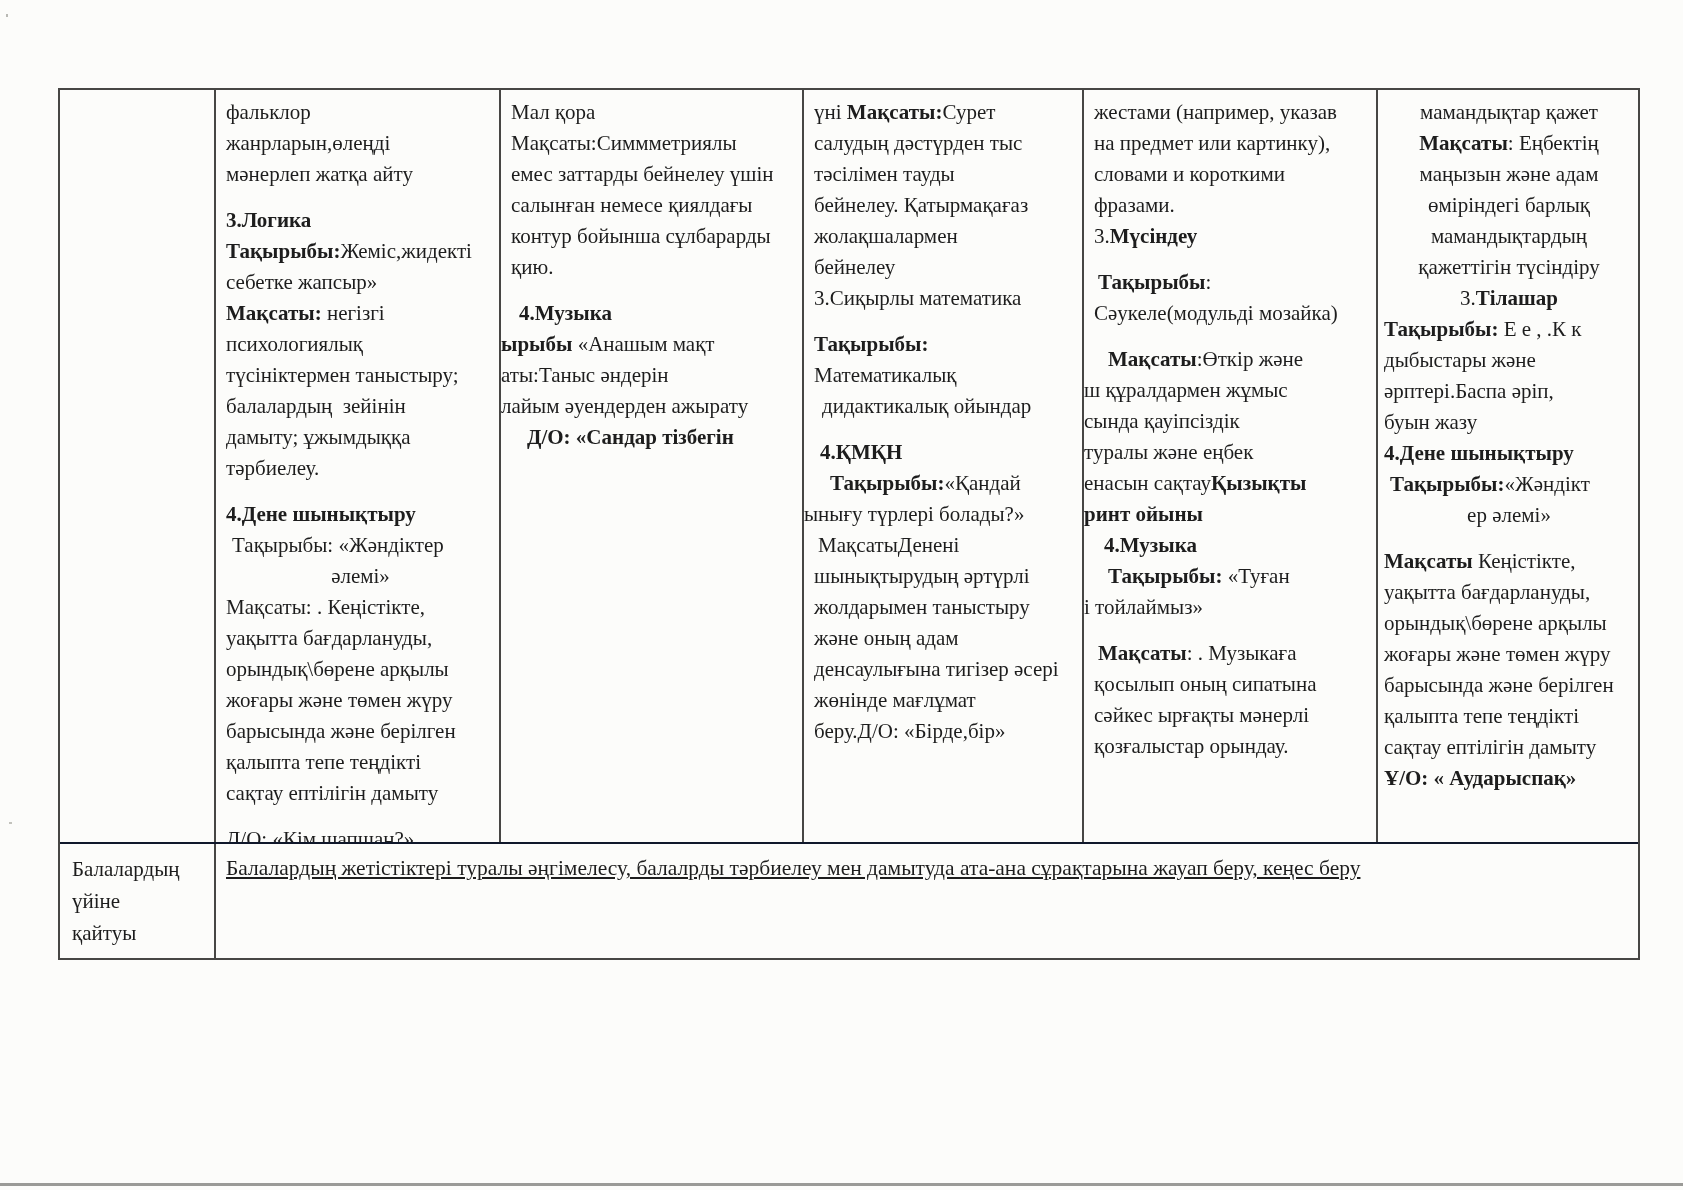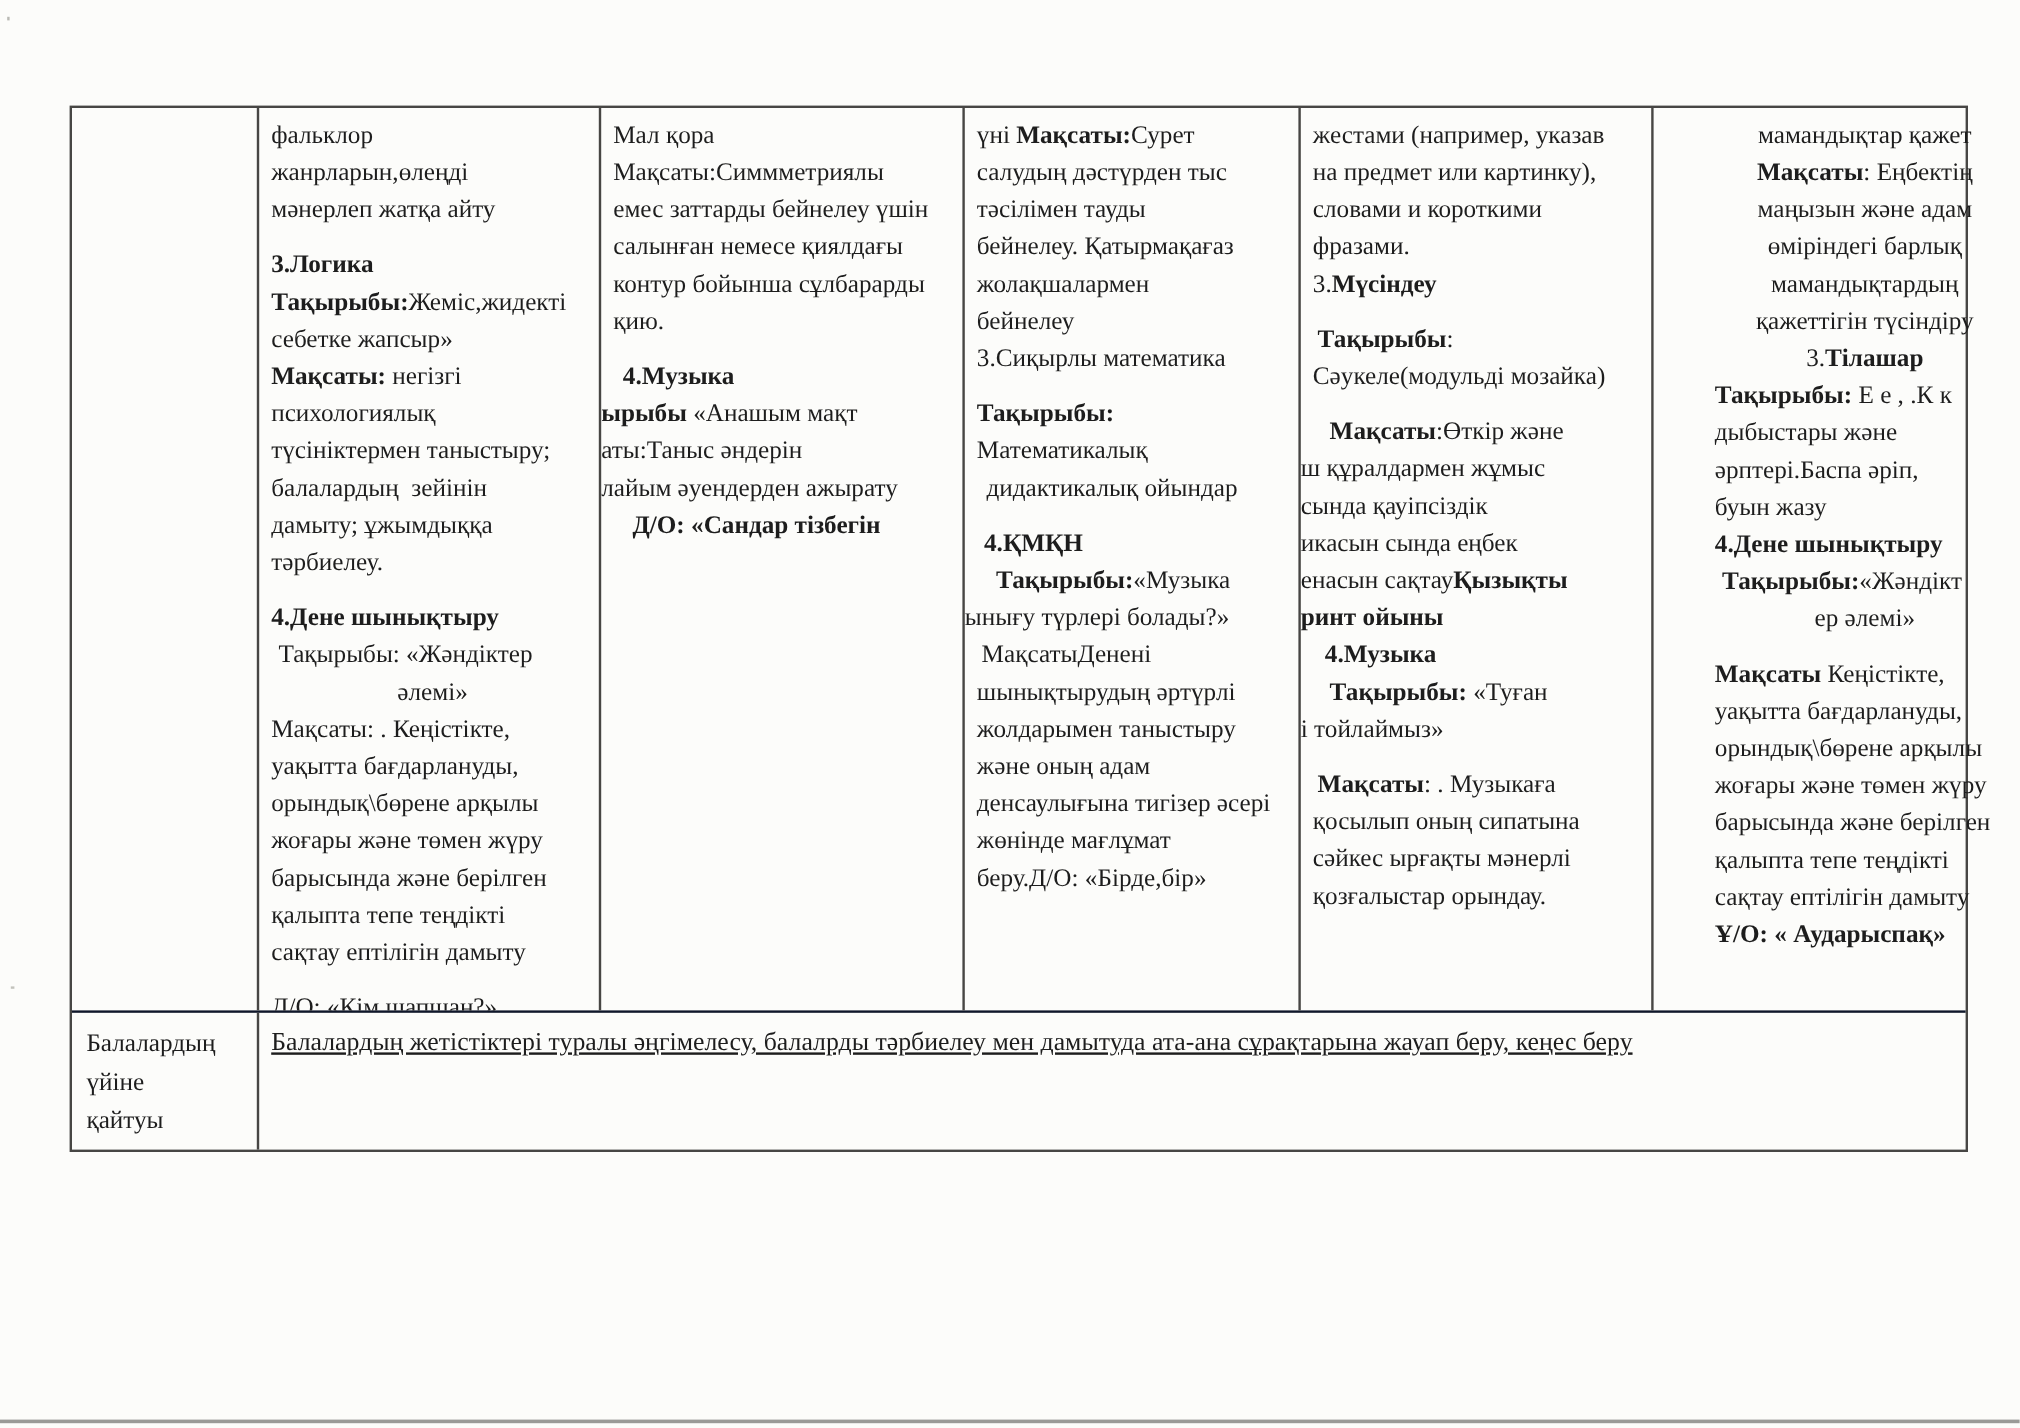--- a/index.html
+++ b/index.html
@@ -14,21 +14,21 @@
     position:absolute;left:58px;top:88px;width:1578px;
     border:2px solid #474644;background:transparent;
   }
   .main-row{display:flex;height:752px;}
   .cell{
     box-sizing:border-box;flex:0 0 auto;overflow:hidden;
     border-right:2px solid #474644;
     padding:7px 4px 0 10px;
     font-size:21px;line-height:31px;
   }
-  .cell:last-child{border-right:none;margin-left:45px;}
+  .cell:last-child{border-right:none;}
   .c1{width:156px;}
   .c2{width:285px;}
   .c3{width:303px;}
   .c4{width:280px;}
   .c5{width:294px;}
   .c6{width:260px;padding-left:6px;}
   .footer-row{display:flex;height:114px;border-top:2px solid #0f172a;}
   .footer-label{
     box-sizing:border-box;width:156px;flex:0 0 auto;
     border-right:2px solid #474644;
@@ -108,21 +108,21 @@
           <div class="line"><span>бейнелеу. Қатырмақағаз</span></div>
           <div class="line"><span>жолақшалармен</span></div>
           <div class="line"><span>бейнелеу</span></div>
           <div class="line"><span>3.Сиқырлы математика</span></div>
           <div class="blank"></div>
           <div class="line"><span class="b">Тақырыбы:</span></div>
           <div class="line"><span>Математикалық</span></div>
           <div class="line" style="padding-left: 8px;"><span>дидактикалық ойындар</span></div>
           <div class="blank"></div>
           <div class="line" style="padding-left: 6px;"><span class="b">4.ҚМҚН</span></div>
-          <div class="line" style="padding-left: 16px;"><span class="b">Тақырыбы:</span><span>«Музыка</span></div>
+          <div class="line" style="padding-left: 16px;"><span class="b">Тақырыбы:</span><span>«Қандай</span></div>
           <div class="line clip"><span>ынығу түрлері болады?»</span></div>
           <div class="line" style="padding-left: 4px;"><span>МақсатыДенені</span></div>
           <div class="line"><span>шынықтырудың әртүрлі</span></div>
           <div class="line"><span>жолдарымен таныстыру</span></div>
           <div class="line"><span>және оның адам</span></div>
           <div class="line"><span>денсаулығына тигізер әсері</span></div>
           <div class="line"><span>жөнінде мағлұмат</span></div>
           <div class="line"><span>беру.Д/О: «Бірде,бір»</span></div>
         </div>
       <div class="cell c5">
@@ -131,21 +131,21 @@
           <div class="line"><span>словами и короткими</span></div>
           <div class="line"><span>фразами.</span></div>
           <div class="line"><span>3.</span><span class="b">Мүсіндеу</span></div>
           <div class="blank"></div>
           <div class="line" style="padding-left: 4px;"><span class="b">Тақырыбы</span><span>:</span></div>
           <div class="line"><span>Сәукеле(модульді мозайка)</span></div>
           <div class="blank"></div>
           <div class="line" style="padding-left: 14px;"><span class="b">Мақсаты</span><span>:Өткір және</span></div>
           <div class="line clip"><span>ш құралдармен жұмыс</span></div>
           <div class="line clip"><span>сында қауіпсіздік</span></div>
-          <div class="line clip"><span>икасын сында еңбек</span></div>
+          <div class="line clip"><span>туралы және еңбек</span></div>
           <div class="line clip"><span>енасын сақтау</span><span class="b">Қызықты</span></div>
           <div class="line clip"><span class="b">ринт ойыны</span></div>
           <div class="line" style="padding-left: 10px;"><span class="b">4.Музыка</span></div>
           <div class="line" style="padding-left: 14px;"><span class="b">Тақырыбы:</span><span> «Туған</span></div>
           <div class="line clip"><span>і тойлаймыз»</span></div>
           <div class="blank"></div>
           <div class="line" style="padding-left: 4px;"><span class="b">Мақсаты</span><span>: . Музыкаға</span></div>
           <div class="line"><span>қосылып оның сипатына</span></div>
           <div class="line"><span>сәйкес ырғақты мәнерлі</span></div>
           <div class="line"><span>қозғалыстар орындау.</span></div>

